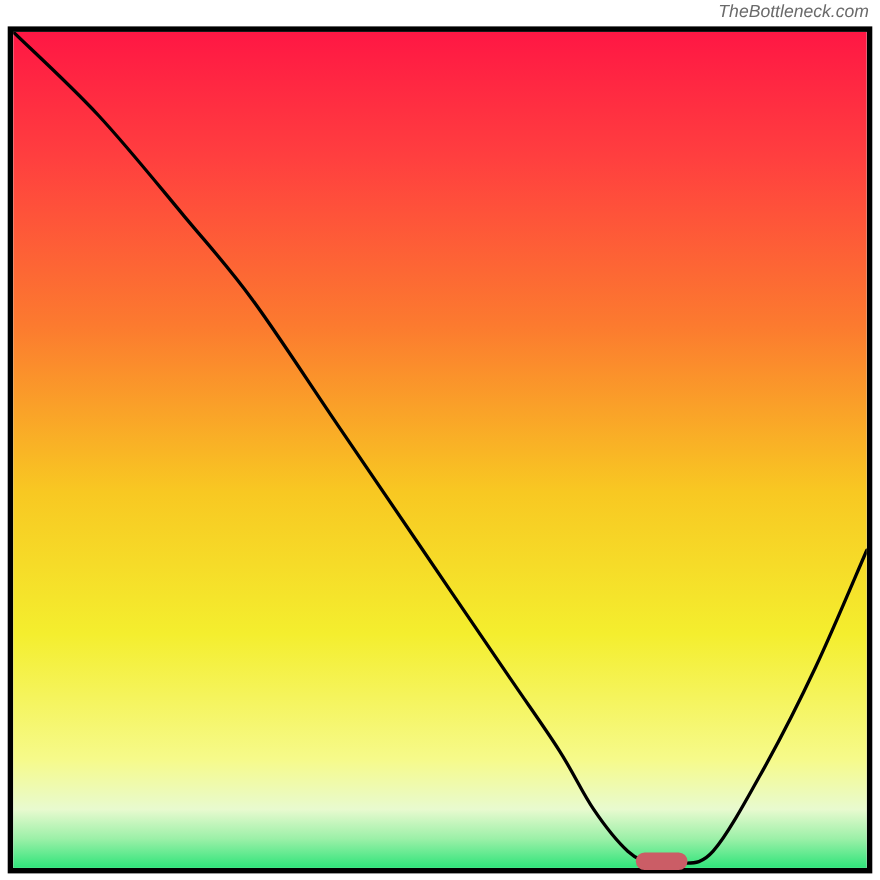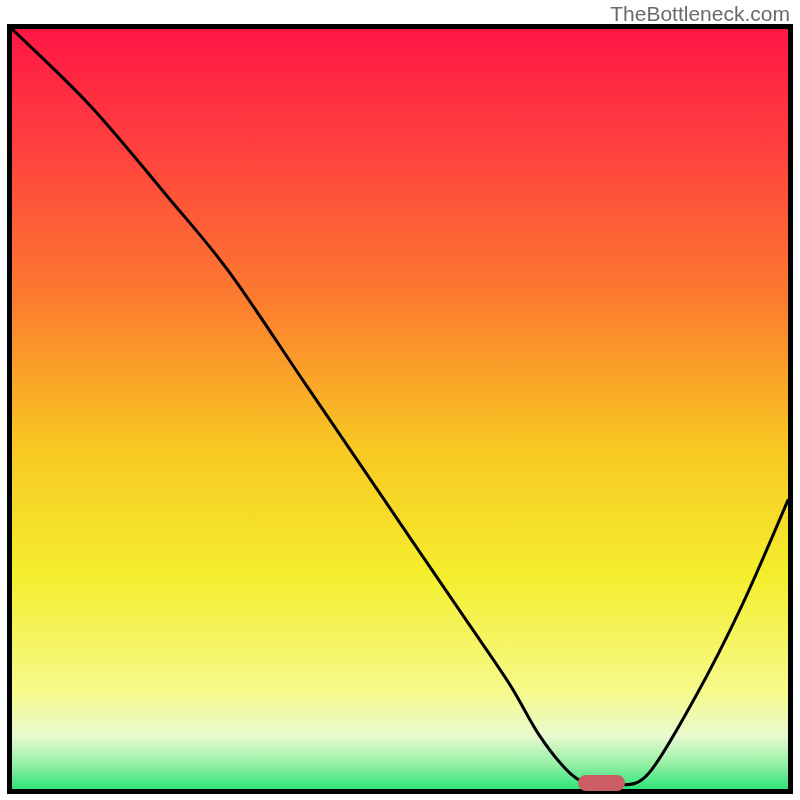--- a/index.html
+++ b/index.html
@@ -9,23 +9,24 @@
     height: 800px;
     background: #ffffff;
     position: relative;
     font-family: Arial, sans-serif;
   }
   .watermark {
     position: absolute;
     top: 2px;
     right: 10px;
     color: #6a6a6a;
-    font-size: 21px;
+    font-size: 16px;
     font-weight: 500;
     z-index: 10;
+    font-style: italic;
   }
   .frame {
     position: absolute;
     left: 7px;
     top: 24px;
     width: 786px;
     height: 770px;
     box-sizing: border-box;
     border: 5px solid #000000;
   }

